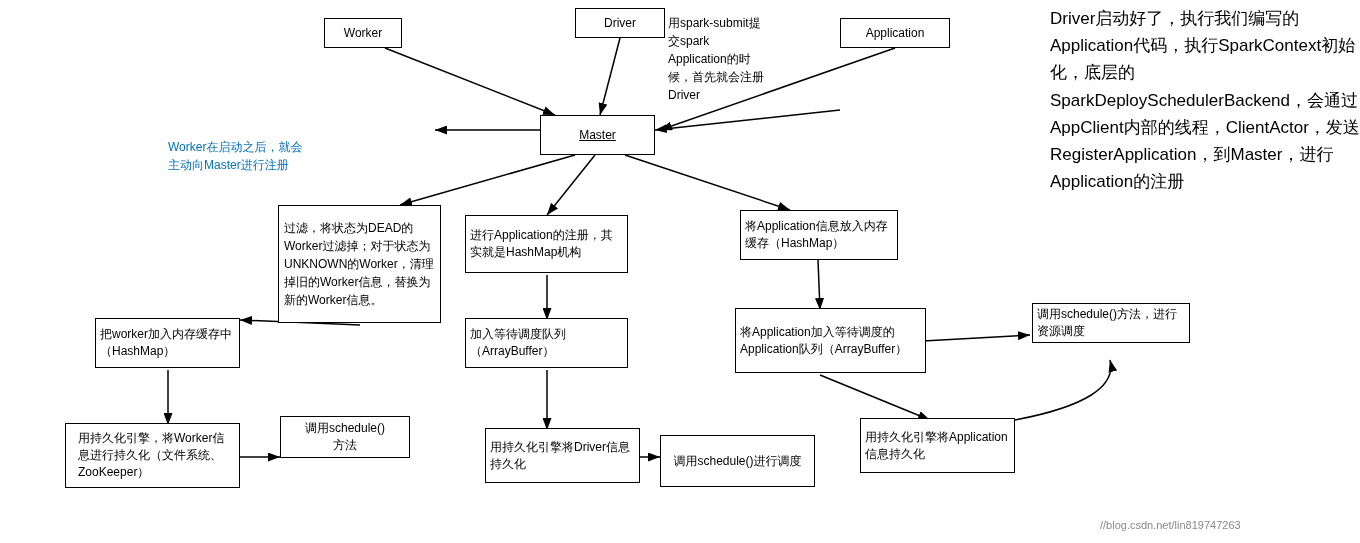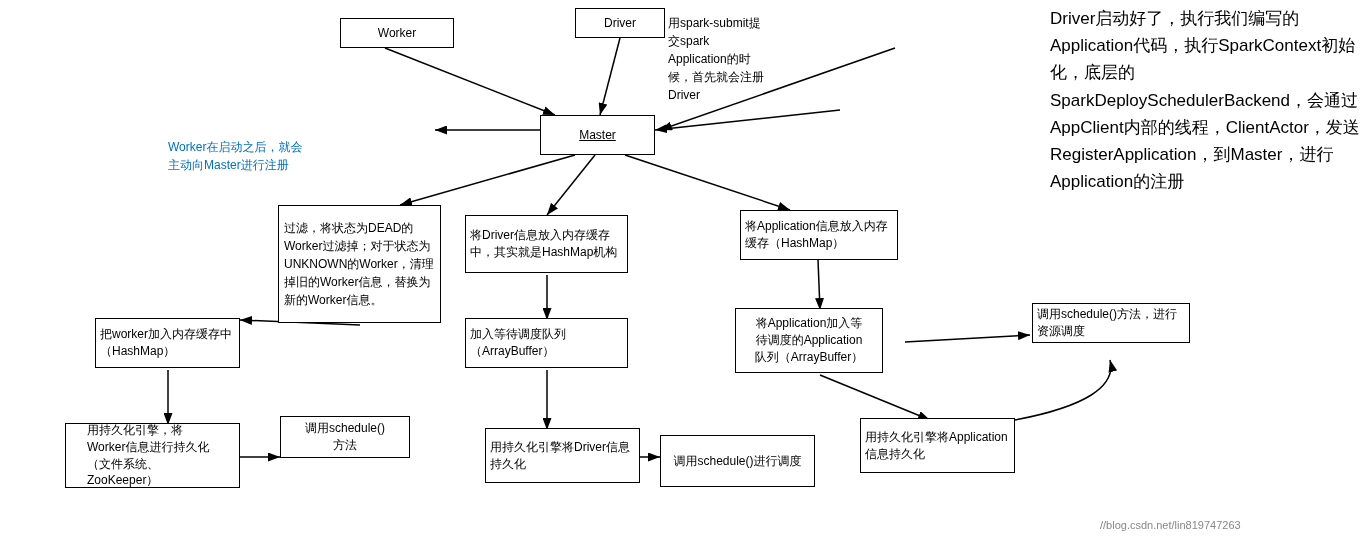--- a/index.html
+++ b/index.html
@@ -106,56 +106,57 @@
     <line x1="820" y1="375" x2="930" y2="420" stroke="#000" stroke-width="1.5" marker-end="url(#arrowhead)"></line>
 
     <line x1="905" y1="342" x2="1030" y2="335" stroke="#000" stroke-width="1.5" marker-end="url(#arrowhead)"></line>
 
     <path d="M 1015 420 Q 1120 400 1110 360" stroke="#000" stroke-width="1.5" fill="none" marker-end="url(#arrowhead)"></path>
 
     <line x1="840" y1="110" x2="655" y2="130" stroke="#000" stroke-width="1.5" marker-end="url(#arrowhead)"></line>
 
   </svg>
 
-  <div class="box" style="left:340px; top:18px; width:114px; height:30px;">Worker</div>
+  <div class="box" style="left:324px; top:18px; width:78px; height:30px;">Worker</div>
 
   <div class="box" style="left:575px; top:8px; width:90px; height:30px;">Driver</div>
 
+  <div class="box" style="left:840px; top:18px; width:110px; height:30px;">Application</div>
 
   <div class="box" style="left:540px; top:115px; width:115px; height:40px;text-decoration:underline;">Master</div>
 
   <div class="box" style="left:278px; top:205px; width:163px; height:118px; text-align:left; font-size:12px; line-height:1.5; padding:5px;">
     <span>过滤，将状态为DEAD的Worker过滤掉；对于状态为UNKNOWN的Worker，清理掉旧的Worker信息，替换为新的Worker信息。</span>
   </div>
 
   <div class="box" style="left:465px; top:215px; width:163px; height:58px; text-align:left; font-size:12px; padding:4px;">
-    <span>将Driver信息放入内存缓存中，其实就是HashMap机构</span>
+    <span>进行Application的注册，其实就是HashMap机构</span>
   </div>
 
   <div class="box" style="left:740px; top:210px; width:158px; height:50px; text-align:left; font-size:12px; padding:4px;">
     <span>将Application信息放入内存缓存（HashMap）</span>
   </div>
 
   <div class="box" style="left:95px; top:318px; width:145px; height:50px; text-align:left; font-size:12px; padding:4px;">
     <span>把worker加入内存缓存中（HashMap）</span>
   </div>
 
   <div class="box" style="left:465px; top:318px; width:163px; height:50px; text-align:left; font-size:12px; padding:4px;">
     <span>加入等待调度队列（ArrayBuffer）</span>
   </div>
 
-  <div class="box" style="left:735px; top:308px; width:148px; height:65px; text-align:center; font-size:12px; padding:16px;">
+  <div class="box" style="left:735px; top:308px; width:191px; height:65px; text-align:left; font-size:12px; padding:4px;">
     <span>将Application加入等待调度的Application队列（ArrayBuffer）</span>
   </div>
 
   <div class="box" style="left:1032px; top:303px; width:158px; height:40px; text-align:left; font-size:12px; padding:4px;">
     <span>调用schedule()方法，进行资源调度</span>
   </div>
 
-  <div class="box" style="left:65px; top:423px; width:175px; height:65px; text-align:left; font-size:12px; padding:21px;">
+  <div class="box" style="left:65px; top:423px; width:175px; height:65px; text-align:left; font-size:12px; padding:12px;">
     <span>用持久化引擎，将Worker信息进行持久化（文件系统、ZooKeeper）</span>
   </div>
 
   <div class="box" style="left:280px; top:416px; width:130px; height:40px; font-size:12px; padding:20px;">
     <span>调用schedule()方法</span>
   </div>
 
   <div class="box" style="left:465px; top:428px; width:155px; height:55px; text-align:left; font-size:12px; padding:4px;margin-left:20px;">
     <span>用持久化引擎将Driver信息持久化</span>
   </div>

